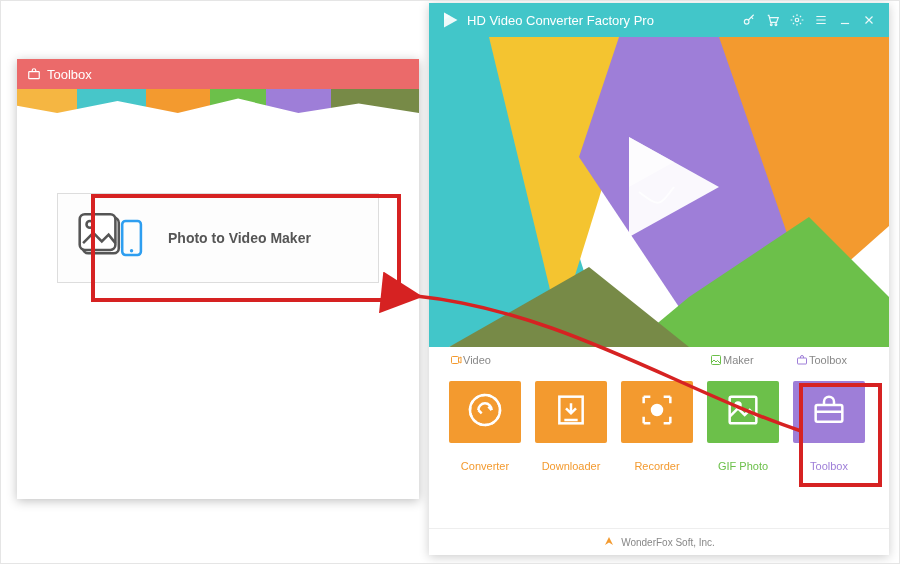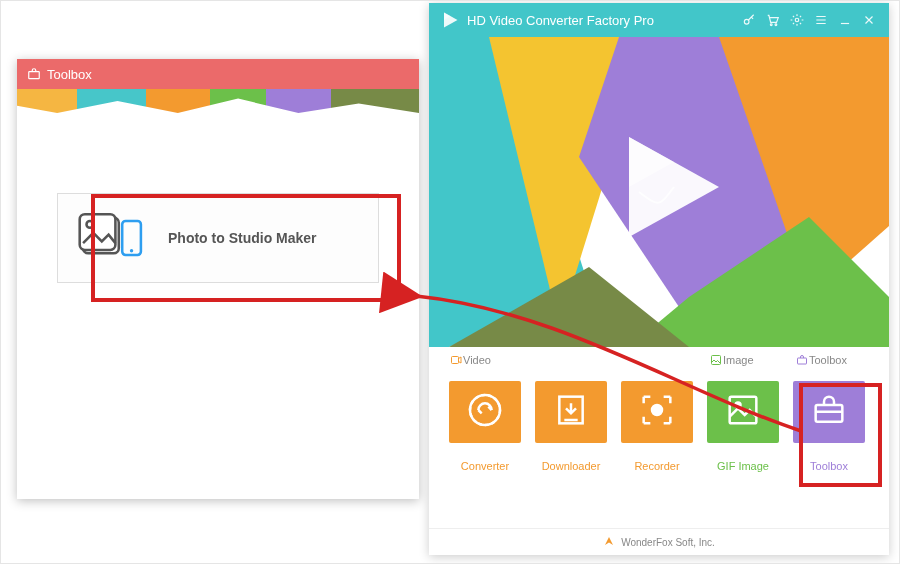--- a/index.html
+++ b/index.html
@@ -188,21 +188,21 @@
         </span>
       <span>Video</span>
     </div>
     <div class="sh" style="flex:0 0 86px">
       <span class="ico">
           <svg width="12" height="12" viewBox="0 0 24 24" fill="none" stroke="#6cc04a" stroke-width="2">
             <rect x="3" y="3" width="18" height="18" rx="2"></rect>
             <path d="M3 17l5-5 4 4 3-3 6 6"></path>
           </svg>
         </span>
-      <span>Image</span>
+      <span>Maker</span>
     </div>
     <div class="sh">
       <span class="ico">
           <svg width="12" height="12" viewBox="0 0 24 24" fill="none" stroke="#9e7ed8" stroke-width="2">
             <rect x="3" y="8" width="18" height="12" rx="1"></rect>
             <path d="M9 8V6a3 3 0 016 0v2"></path>
           </svg>
         </span>
       <span>Toolbox</span>
     </div>
@@ -238,21 +238,21 @@
       <div class="tool-label">Recorder</div>
     </div>
     <div class="tool c-gif">
       <div class="tool-tile">
           <span><svg width="40" height="40" viewBox="0 0 24 24" fill="none" stroke="#fff" stroke-width="1.5">
               <rect x="4" y="4" width="16" height="16" rx="1"></rect>
               <path d="M4 16l5-5 4 4 3-3 4 4"></path>
               <circle cx="9" cy="9" r="1.5" fill="#fff"></circle>
             </svg></span>
         </div>
-      <div class="tool-label">GIF Image</div>
+      <div class="tool-label">GIF Photo</div>
     </div>
     <div class="tool c-toolbox">
       <div class="tool-tile">
           <span><svg width="40" height="40" viewBox="0 0 24 24" fill="none" stroke="#fff" stroke-width="1.5">
               <rect x="4" y="9" width="16" height="10" rx="1"></rect>
               <path d="M4 13h16M9 9V7a3 3 0 016 0v2"></path>
             </svg></span>
         </div>
       <div class="tool-label">Toolbox</div>
     </div>
@@ -282,21 +282,21 @@
       <div class="item-icon">
         <svg width="68" height="56" viewBox="0 0 80 60">
           <rect x="6" y="6" width="42" height="42" rx="6" fill="none" stroke="#555" stroke-width="3"></rect>
           <rect x="2" y="2" width="42" height="42" rx="6" fill="#fff" stroke="#555" stroke-width="3"></rect>
           <circle cx="14" cy="14" r="4" fill="none" stroke="#555" stroke-width="3"></circle>
           <path d="M6 36 l12-12 10 10 8-8 8 10" fill="none" stroke="#555" stroke-width="3"></path>
           <rect x="52" y="10" width="22" height="40" rx="4" fill="none" stroke="#2e9ef0" stroke-width="3"></rect>
           <circle cx="63" cy="45" r="2" fill="#2e9ef0"></circle>
         </svg>
       </div>
-      <div class="item-label">Photo to Studio Maker</div>
+      <div class="item-label">Photo to Video Maker</div>
     </div>
   </div>
 </div>
 
 <div class="hl hl-photo"></div>
 <div class="hl hl-toolbox"></div>
 
 <svg class="arrow-svg">
   <defs>
     <marker id="ah" markerWidth="14" markerHeight="12" refX="2" refY="6" orient="auto">

